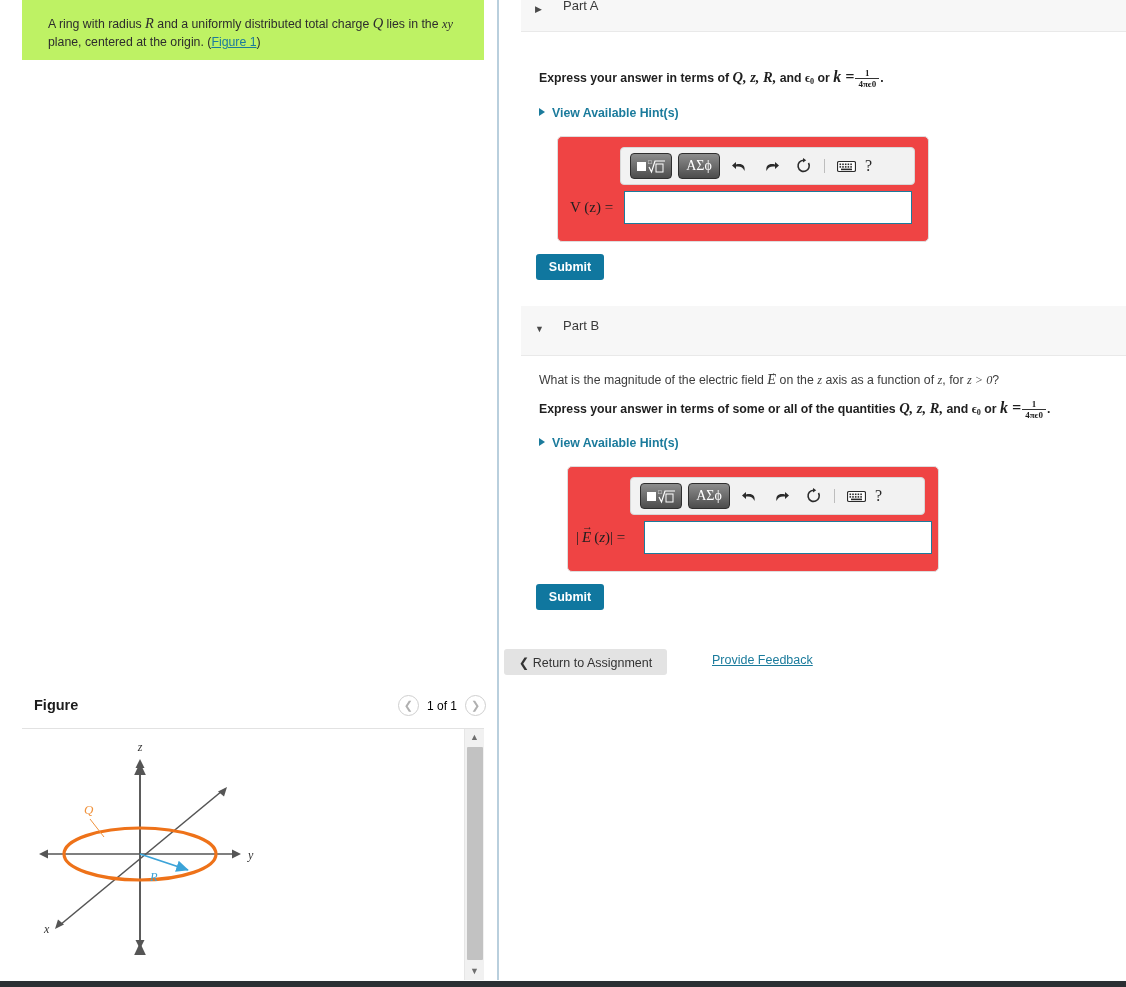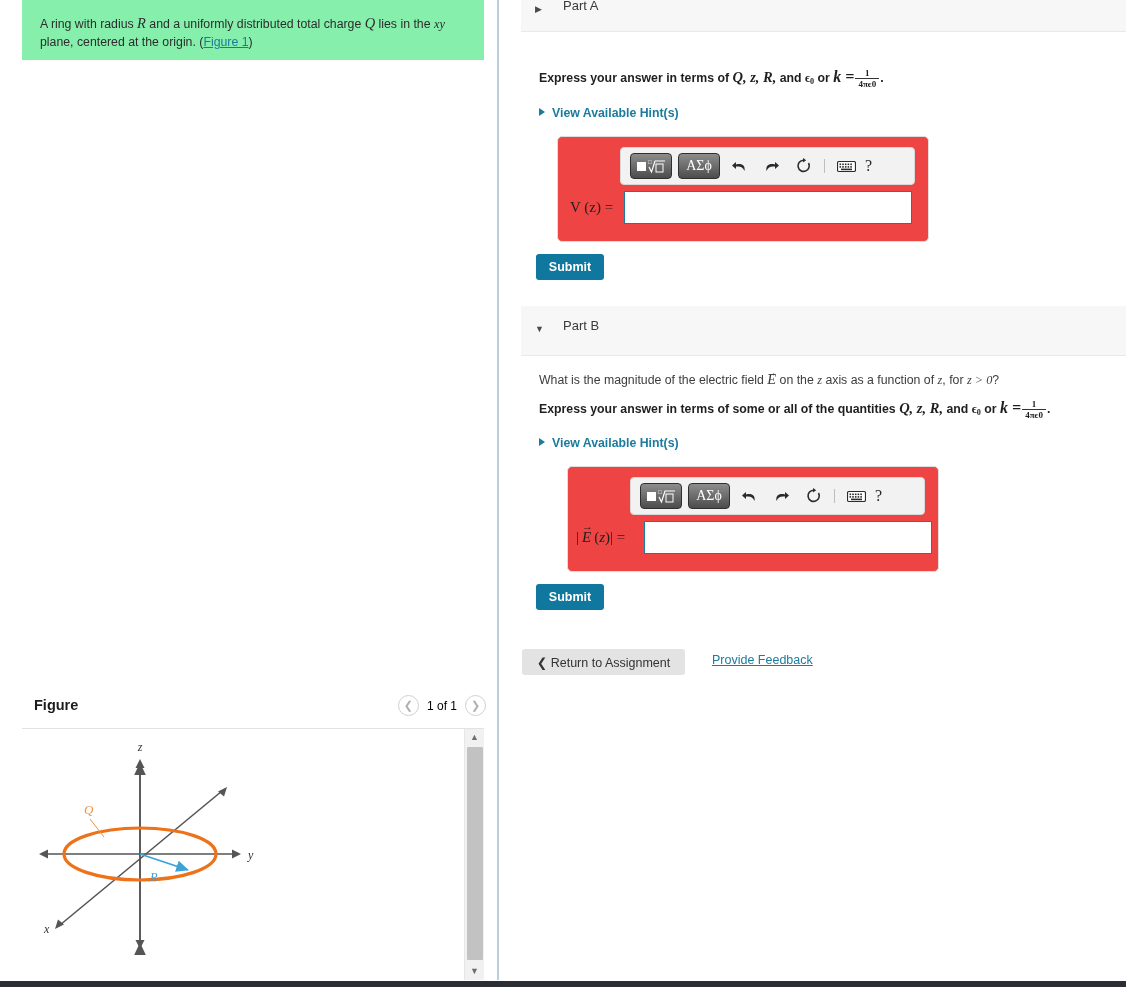--- a/index.html
+++ b/index.html
@@ -35,23 +35,23 @@
     left: 0; top: 981px;
     width: 1126px; height: 6px;
     background: #2b2f33;
   }
 
   #problem-statement {
     position: absolute;
     left: 22px; top: 0px;
     width: 462px;
     height: 60px;
-    background: #86efac;
-    box-sizing: border-box;
-    padding: 14px 16px 0 18px;
+    background: #bef264;
+    box-sizing: border-box;
+    padding: 14px 16px 0 26px;
   }
   #problem-statement .ptext {
     font-size: 12.3px;
     color: #2d2d2d;
     line-height: 18px;
   }
   .mathi { font-family: "Liberation Serif", serif; font-style: italic; }
   .mathb { font-family: "Liberation Serif", serif; font-style: italic; font-size: 14.5px; }
   .mathup { font-family: "Liberation Serif", serif; font-style: normal; }
   a.figlink {
@@ -301,21 +301,21 @@
     border: none;
     border-radius: 3px;
     padding: 0;
     width: 68px; height: 26px;
     cursor: pointer;
     font-family: "Liberation Sans", sans-serif;
   }
 
   #return-btn {
     position: absolute;
-    left: 522px; top: 649px;
+    left: 504px; top: 649px;
     width: 163px; height: 26px;
     background: #e3e3e3;
     border: none;
     border-radius: 3px;
     color: #333333;
     font-size: 12.5px;
     cursor: pointer;
     font-family: "Liberation Sans", sans-serif;
   }
   #feedback-link {

